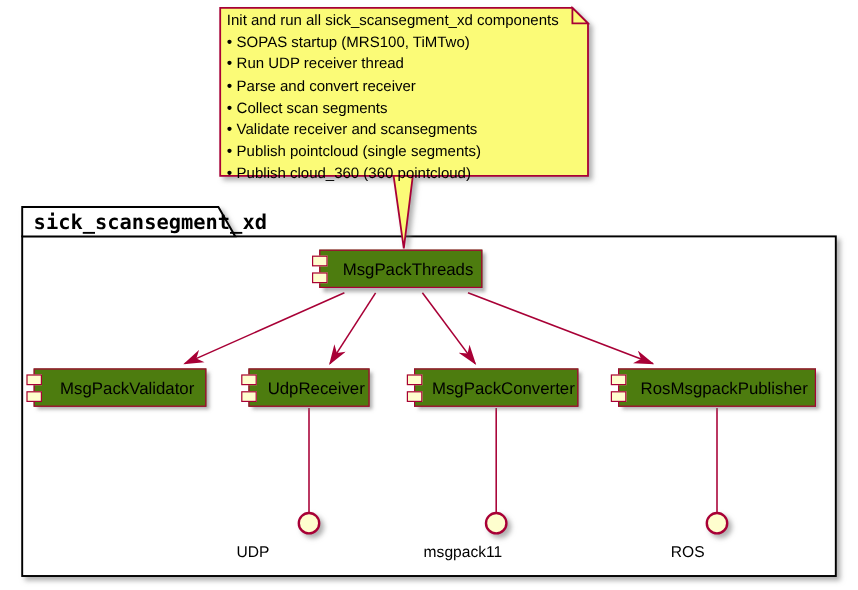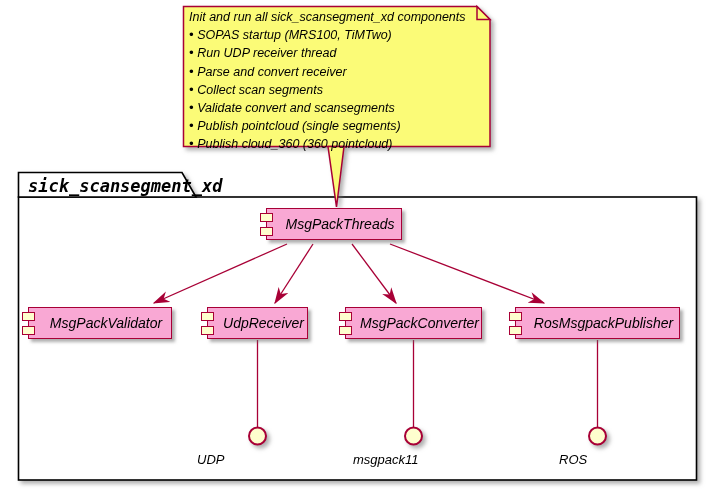--- a/index.html
+++ b/index.html
@@ -1,32 +1,32 @@
 <!DOCTYPE html>
 <html><head>
 <meta charset="utf-8">
 <style>
   html,body{margin:0;padding:0;background:#ffffff;font-family:"Liberation Sans",sans-serif;}
-  .canvas{position:relative;width:715px;height:492px;background:#ffffff;overflow:hidden;font-style:italic;}
+  .canvas{position:relative;width:715px;height:492px;background:#ffffff;overflow:hidden;}
   .layer{position:absolute;left:0;top:0;z-index:1;}
   .shadowed{filter:drop-shadow(3px 3px 2px rgba(110,110,110,0.55));}
 
   
   .note-text{position:absolute;left:189px;top:9px;width:294px;z-index:3;
              font-size:12.5px;line-height:17.2px;color:#000;}
   .note-line{white-space:nowrap;}
   .bullet::before{content:"\2022\00a0";font-size:13px;}
 
   
   .frame-title{position:absolute;left:28px;top:176px;z-index:3;
                font-family:"DejaVu Sans Mono",monospace;font-weight:bold;
                font-size:17px;color:#000;white-space:nowrap;}
 
   
-  .component{position:absolute;height:32px;z-index:4;background:#f9a8d4;
+  .component{position:absolute;height:32px;z-index:4;background:#4d7c0f;
              border:1.5px solid #A80036;display:flex;align-items:center;
              justify-content:center;padding-left:12px;font-size:14px;color:#000;
              box-shadow:3px 3px 3px rgba(110,110,110,0.55);box-sizing:border-box;}
   .ctab{position:absolute;left:-7px;width:11px;height:7px;background:#FEFECE;
         border:1.5px solid #A80036;z-index:5;}
   .ctab.t1{top:4px;} .ctab.t2{top:18px;}
 
   .c-threads  {left:266px;top:208px;width:136px;}
   .c-validator{left:28px; top:307px;width:144px;}
   .c-udp      {left:207px;top:307px;width:101px;}
@@ -80,21 +80,21 @@
       <circle cx="597.5" cy="436" r="8.5" fill="#FEFECE" stroke="#A80036" stroke-width="2"></circle>
     </g>
   </svg>
 
   <div class="note-text">
     <div class="note-line">Init and run all sick_scansegment_xd components</div>
     <div class="note-line bullet">SOPAS startup (MRS100, TiMTwo)</div>
     <div class="note-line bullet">Run UDP receiver thread</div>
     <div class="note-line bullet">Parse and convert receiver</div>
     <div class="note-line bullet">Collect scan segments</div>
-    <div class="note-line bullet">Validate convert and scansegments</div>
+    <div class="note-line bullet">Validate receiver and scansegments</div>
     <div class="note-line bullet">Publish pointcloud (single segments)</div>
     <div class="note-line bullet">Publish cloud_360 (360 pointcloud)</div>
   </div>
 
   <div class="frame-title">sick_scansegment_xd</div>
 
   <div class="component c-threads">
     <span class="ctab t1"></span>
     <span class="ctab t2"></span>
     <span>MsgPackThreads</span>

